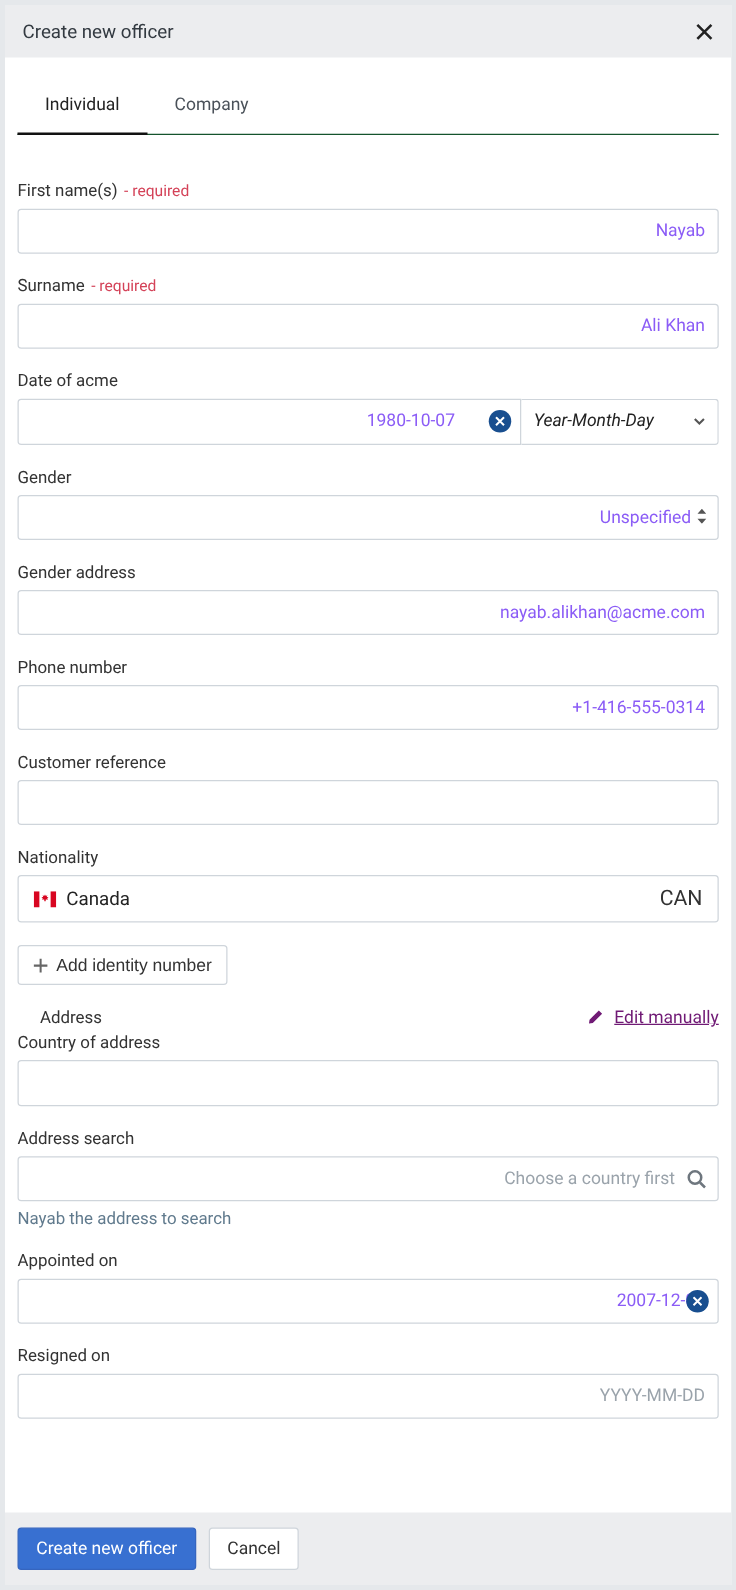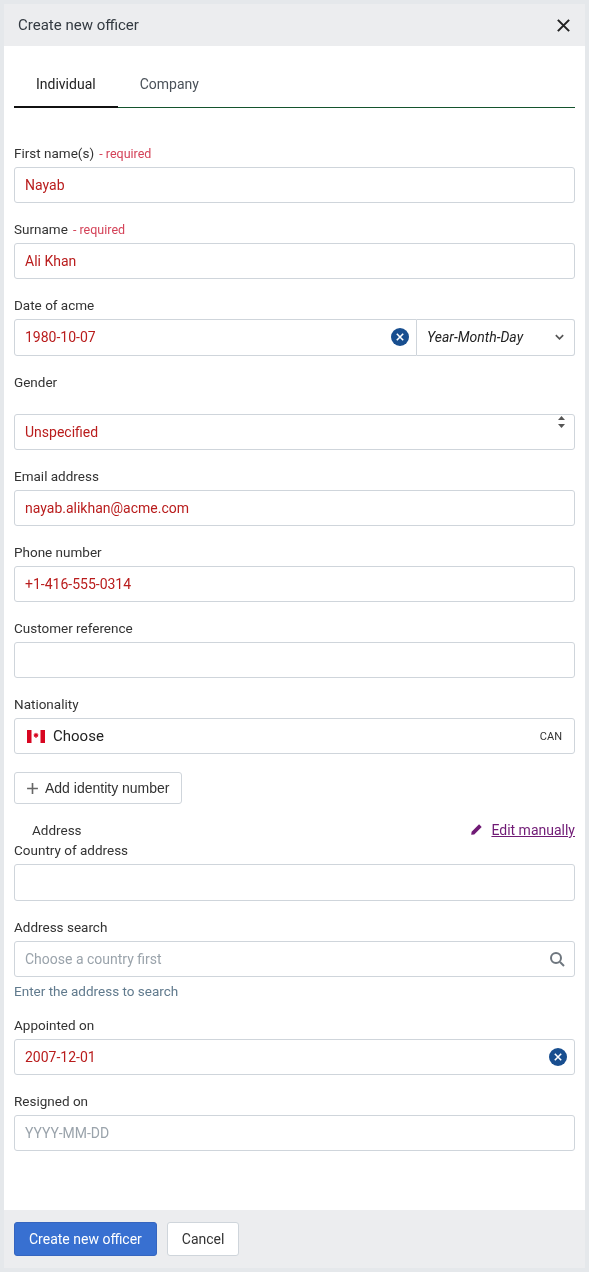--- a/index.html
+++ b/index.html
@@ -71,24 +71,25 @@
       font-size: 12.5px;
       font-weight: 400;
       margin-left: 2px;
     }
     .text-input, .select-input {
       width: 100%;
       padding: 8px 10px;
       font-size: 14px;
       border: 1px solid #cfd5db;
       border-radius: 3px;
-      color: #b91c1c;
+      color: #8b5cf6;
       background: #fff;
       font-family: inherit;
       line-height: 1.3;
+      text-align: right;
     }
     .text-input::placeholder { color: #9aa3ab; }
     .dob-row {
       display: flex;
       gap: 0;
     }
     .dob-input-wrap {
       position: relative;
       flex: 1;
     }
@@ -132,22 +133,21 @@
       background: #184e8f;
       display: flex;
       align-items: center;
       justify-content: center;
       cursor: pointer;
     }
     .clear-circle svg { width: 8px; height: 8px; color: #fff; display:block; }
     .select-wrapper { position: relative; }
     .select-input {
       appearance: none;
-      padding-right: 43px;
-      margin-top: 18px;
+      padding-right: 21px;
     }
     .select-caret {
       position: absolute;
       right: 9px;
       top: 50%;
       transform: translateY(-50%);
       pointer-events: none;
       font-size: 11px;
       color: #555;
       line-height: 1;
@@ -156,21 +156,21 @@
       border: 1px solid #cfd5db;
       border-radius: 3px;
       padding: 8px 12px;
       display: flex;
       justify-content: space-between;
       align-items: center;
       font-size: 15px;
     }
     .flag-wrap { display: flex; align-items: center; gap: 8px; }
     .flag { width: 18px; height: 13px; display:block; }
-    .nat-code { color: #333; font-size: 11px; }
+    .nat-code { color: #333; font-size: 17px; }
     .add-identity-btn {
       display: inline-flex;
       align-items: center;
       gap: 6px;
       padding: 7px 11px;
       border: 1px solid #cfd5db;
       border-radius: 3px;
       background: #fff;
       font-size: 14px;
       cursor: pointer;
@@ -301,21 +301,21 @@
       </select>
       <span class="select-caret">
         <svg width="9" height="12" viewBox="0 0 9 12" fill="currentColor">
             <path d="M4.5 0 L8 4 L1 4 Z M4.5 12 L1 8 L8 8 Z"></path>
           </svg>
       </span>
     </div>
   </div>
 
   <div class="field-group">
-    <label class="field-label">Email address</label>
+    <label class="field-label">Gender address</label>
     <input type="text" class="text-input" value="nayab.alikhan@acme.com" style="">
   </div>
 
   <div class="field-group">
     <label class="field-label">Phone number</label>
     <input type="text" class="text-input" value="+1-416-555-0314" style="">
   </div>
 
   <div class="field-group">
     <label class="field-label">Customer reference</label>
@@ -325,21 +325,21 @@
   <div class="field-group">
     <label class="field-label">Nationality</label>
     <div class="nationality-row">
       <div class="flag-wrap">
         <svg class="flag" viewBox="0 0 18 13">
           <rect width="18" height="13" fill="#fff"></rect>
           <rect x="0" y="0" width="4.5" height="13" fill="#d80621"></rect>
           <rect x="13.5" y="0" width="4.5" height="13" fill="#d80621"></rect>
           <path fill="#d80621" d="M9 2.5 l0.7 1.3 1.2-0.6 -0.5 1.3 1.4 0.3 -1 0.9 0.4 1.2 -1.5-0.5 -0.2 1.6 h-1 l-0.2-1.6 -1.5 0.5 0.4-1.2 -1-0.9 1.4-0.3 -0.5-1.3 1.2 0.6 z"></path>
         </svg>
-        <span>Choose</span>
+        <span>Canada</span>
       </div>
       <span class="nat-code">CAN</span>
     </div>
   </div>
 
   <div class="field-group">
     <button class="add-identity-btn">
       <svg viewBox="0 0 12 12" stroke="currentColor" stroke-width="1.5">
           <path d="M6 1 V11 M1 6 H11"></path>
         </svg>
@@ -366,21 +366,21 @@
     <label class="field-label">Address search</label>
     <div class="search-wrap">
       <input type="text" class="text-input" placeholder="Choose a country first" style="">
       <div class="search-icon">
         <svg viewBox="0 0 16 16" fill="none" stroke="currentColor" stroke-width="2">
             <circle cx="7" cy="7" r="5"></circle>
             <path d="M11 11 L15 15"></path>
           </svg>
       </div>
     </div>
-    <div class="help-text">Enter the address to search</div>
+    <div class="help-text">Nayab the address to search</div>
   </div>
 
   <div class="field-group">
     <label class="field-label">Appointed on</label>
     <div class="input-with-clear">
       <input type="text" class="text-input" value="2007-12-01" style="">
       <div class="clear-circle">
         <svg viewBox="0 0 10 10" stroke="currentColor" stroke-width="2">
             <path d="M1 1 L9 9 M9 1 L1 9"></path>
           </svg>

